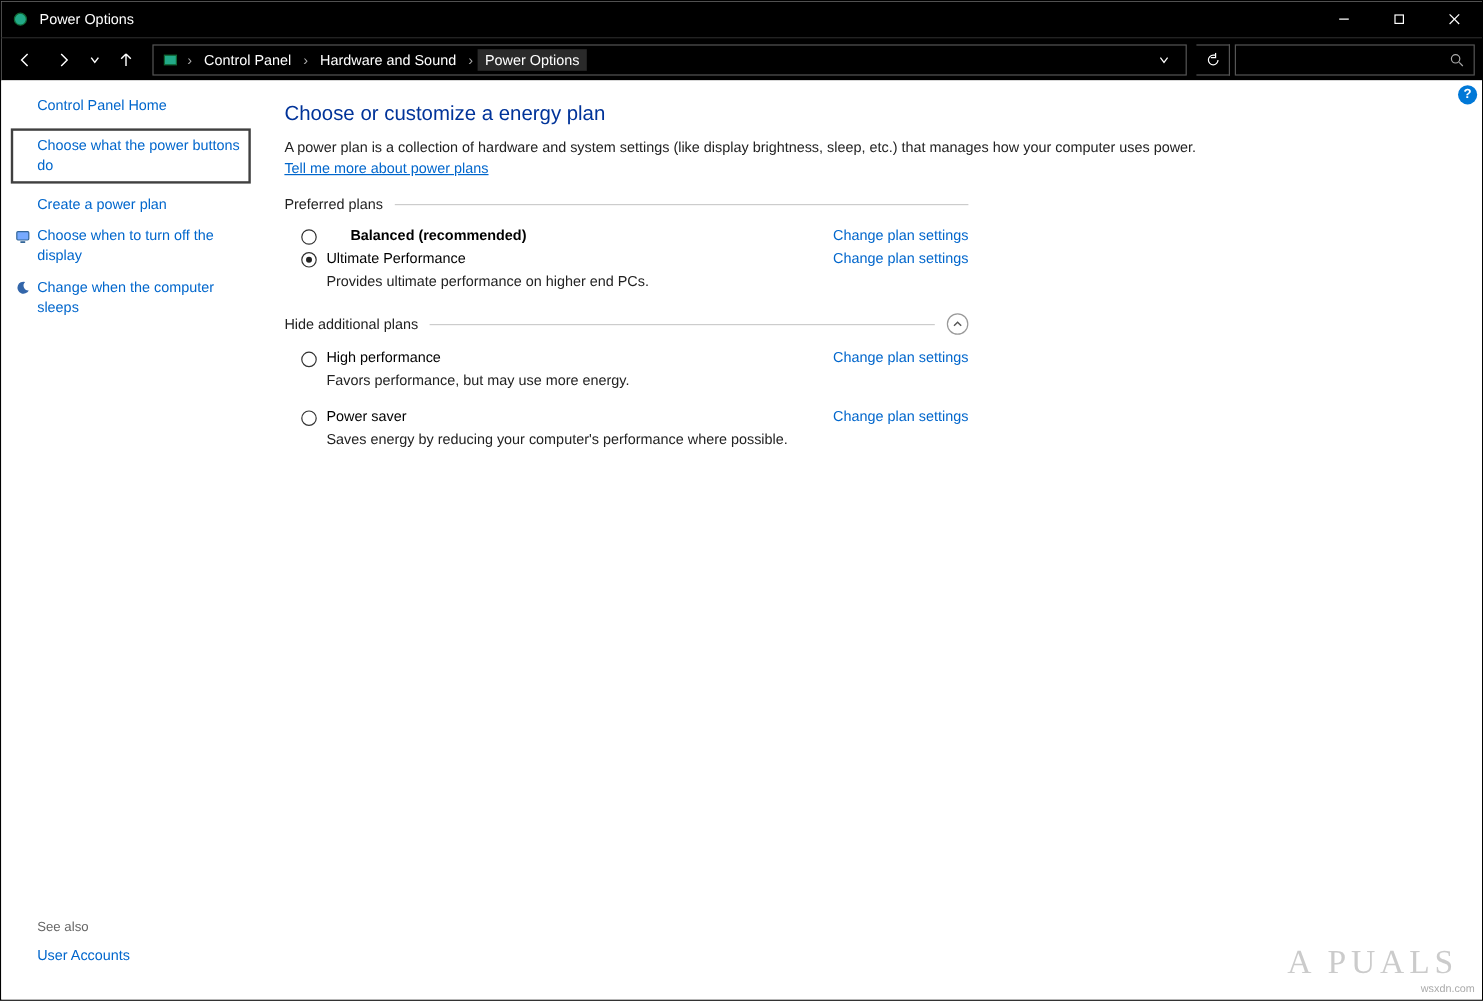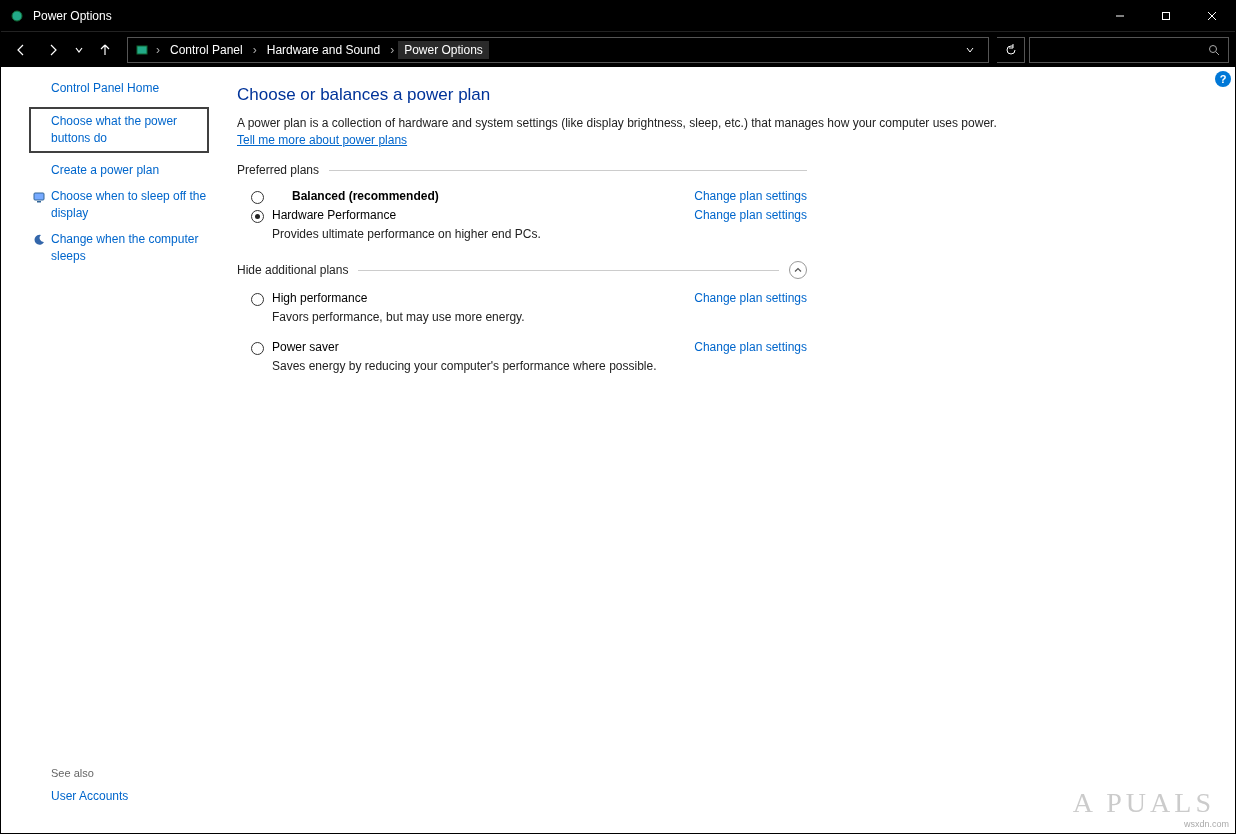--- a/index.html
+++ b/index.html
@@ -81,21 +81,21 @@
   }
   
   .body-area {
     display: flex;
     height: calc(834px - 30px - 36px - 2px);
     background: #fff;
     position: relative;
   }
   .sidebar {
     width: 220px;
-    padding: 14px 12px 12px 30px;
+    padding: 14px 12px 12px 10px;
     display: flex; flex-direction: column;
   }
   .side-home {
     color: #0066cc; font-size: 12px; margin-bottom: 12px; margin-left: 20px;
   }
   .side-link {
     color: #0066cc; font-size: 12px; line-height: 17px;
     margin-bottom: 9px; display:flex; gap:6px; align-items:flex-start;
     padding-left: 20px; position: relative;
   }
@@ -252,58 +252,58 @@
     <div class="side-link">
       <span>Create a power plan</span>
     </div>
     <div class="side-link">
       <span class="link-icon">
         <svg width="14" height="14" viewBox="0 0 14 14">
             <rect x="2" y="3" width="10" height="7" rx="1" fill="#7af" stroke="#369"></rect>
             <rect x="5" y="11" width="4" height="1.5" fill="#369"></rect>
           </svg>
       </span>
-      <span>Choose when to sleep off the display</span>
+      <span>Choose when to turn off the display</span>
     </div>
     <div class="side-link">
       <span class="link-icon">
         <svg width="14" height="14" viewBox="0 0 14 14">
             <path d="M9 2 A5 5 0 1 0 12 9 A4 4 0 0 1 9 2 Z" fill="#36a"></path>
           </svg>
       </span>
       <span>Change when the computer sleeps</span>
     </div>
 
     <div class="side-spacer"></div>
     <div class="see-also-label">See also</div>
     <div class="see-also-link">User Accounts</div>
   </div>
 
   <div class="main">
     <div class="help-icon">?</div>
 
-    <h1 class="page-title">Choose or balances a power plan</h1>
+    <h1 class="page-title">Choose or customize a energy plan</h1>
     <p class="desc">
       <span>A power plan is a collection of hardware and system settings (like display brightness, sleep, etc.) that manages how your computer uses power. </span><a>Tell me more about power plans</a>
     </p>
 
     <div class="section-divider">
       <span>Preferred plans</span>
         <span class="line"></span>
     </div>
 
     <div class="plan-row">
       <span class="plan-radio"></span>
       <span class="plan-name bold">Balanced (recommended)</span>
       <a class="change-link">Change plan settings</a>
     </div>
 
     <div class="plan-row">
       <span class="plan-radio selected"></span>
-      <span class="plan-name">Hardware Performance</span>
+      <span class="plan-name">Ultimate Performance</span>
       <a class="change-link">Change plan settings</a>
     </div>
     <div class="plan-desc">Provides ultimate performance on higher end PCs.</div>
 
     <div class="section-divider">
       <span>Hide additional plans</span>
         <span class="line"></span>
       <span class="expand-toggle">
         <svg width="8" height="8" viewBox="0 0 8 8">
             <path d="M1 5.5 L4 2.5 L7 5.5" stroke="#555" fill="none" stroke-width="1.2"></path>

